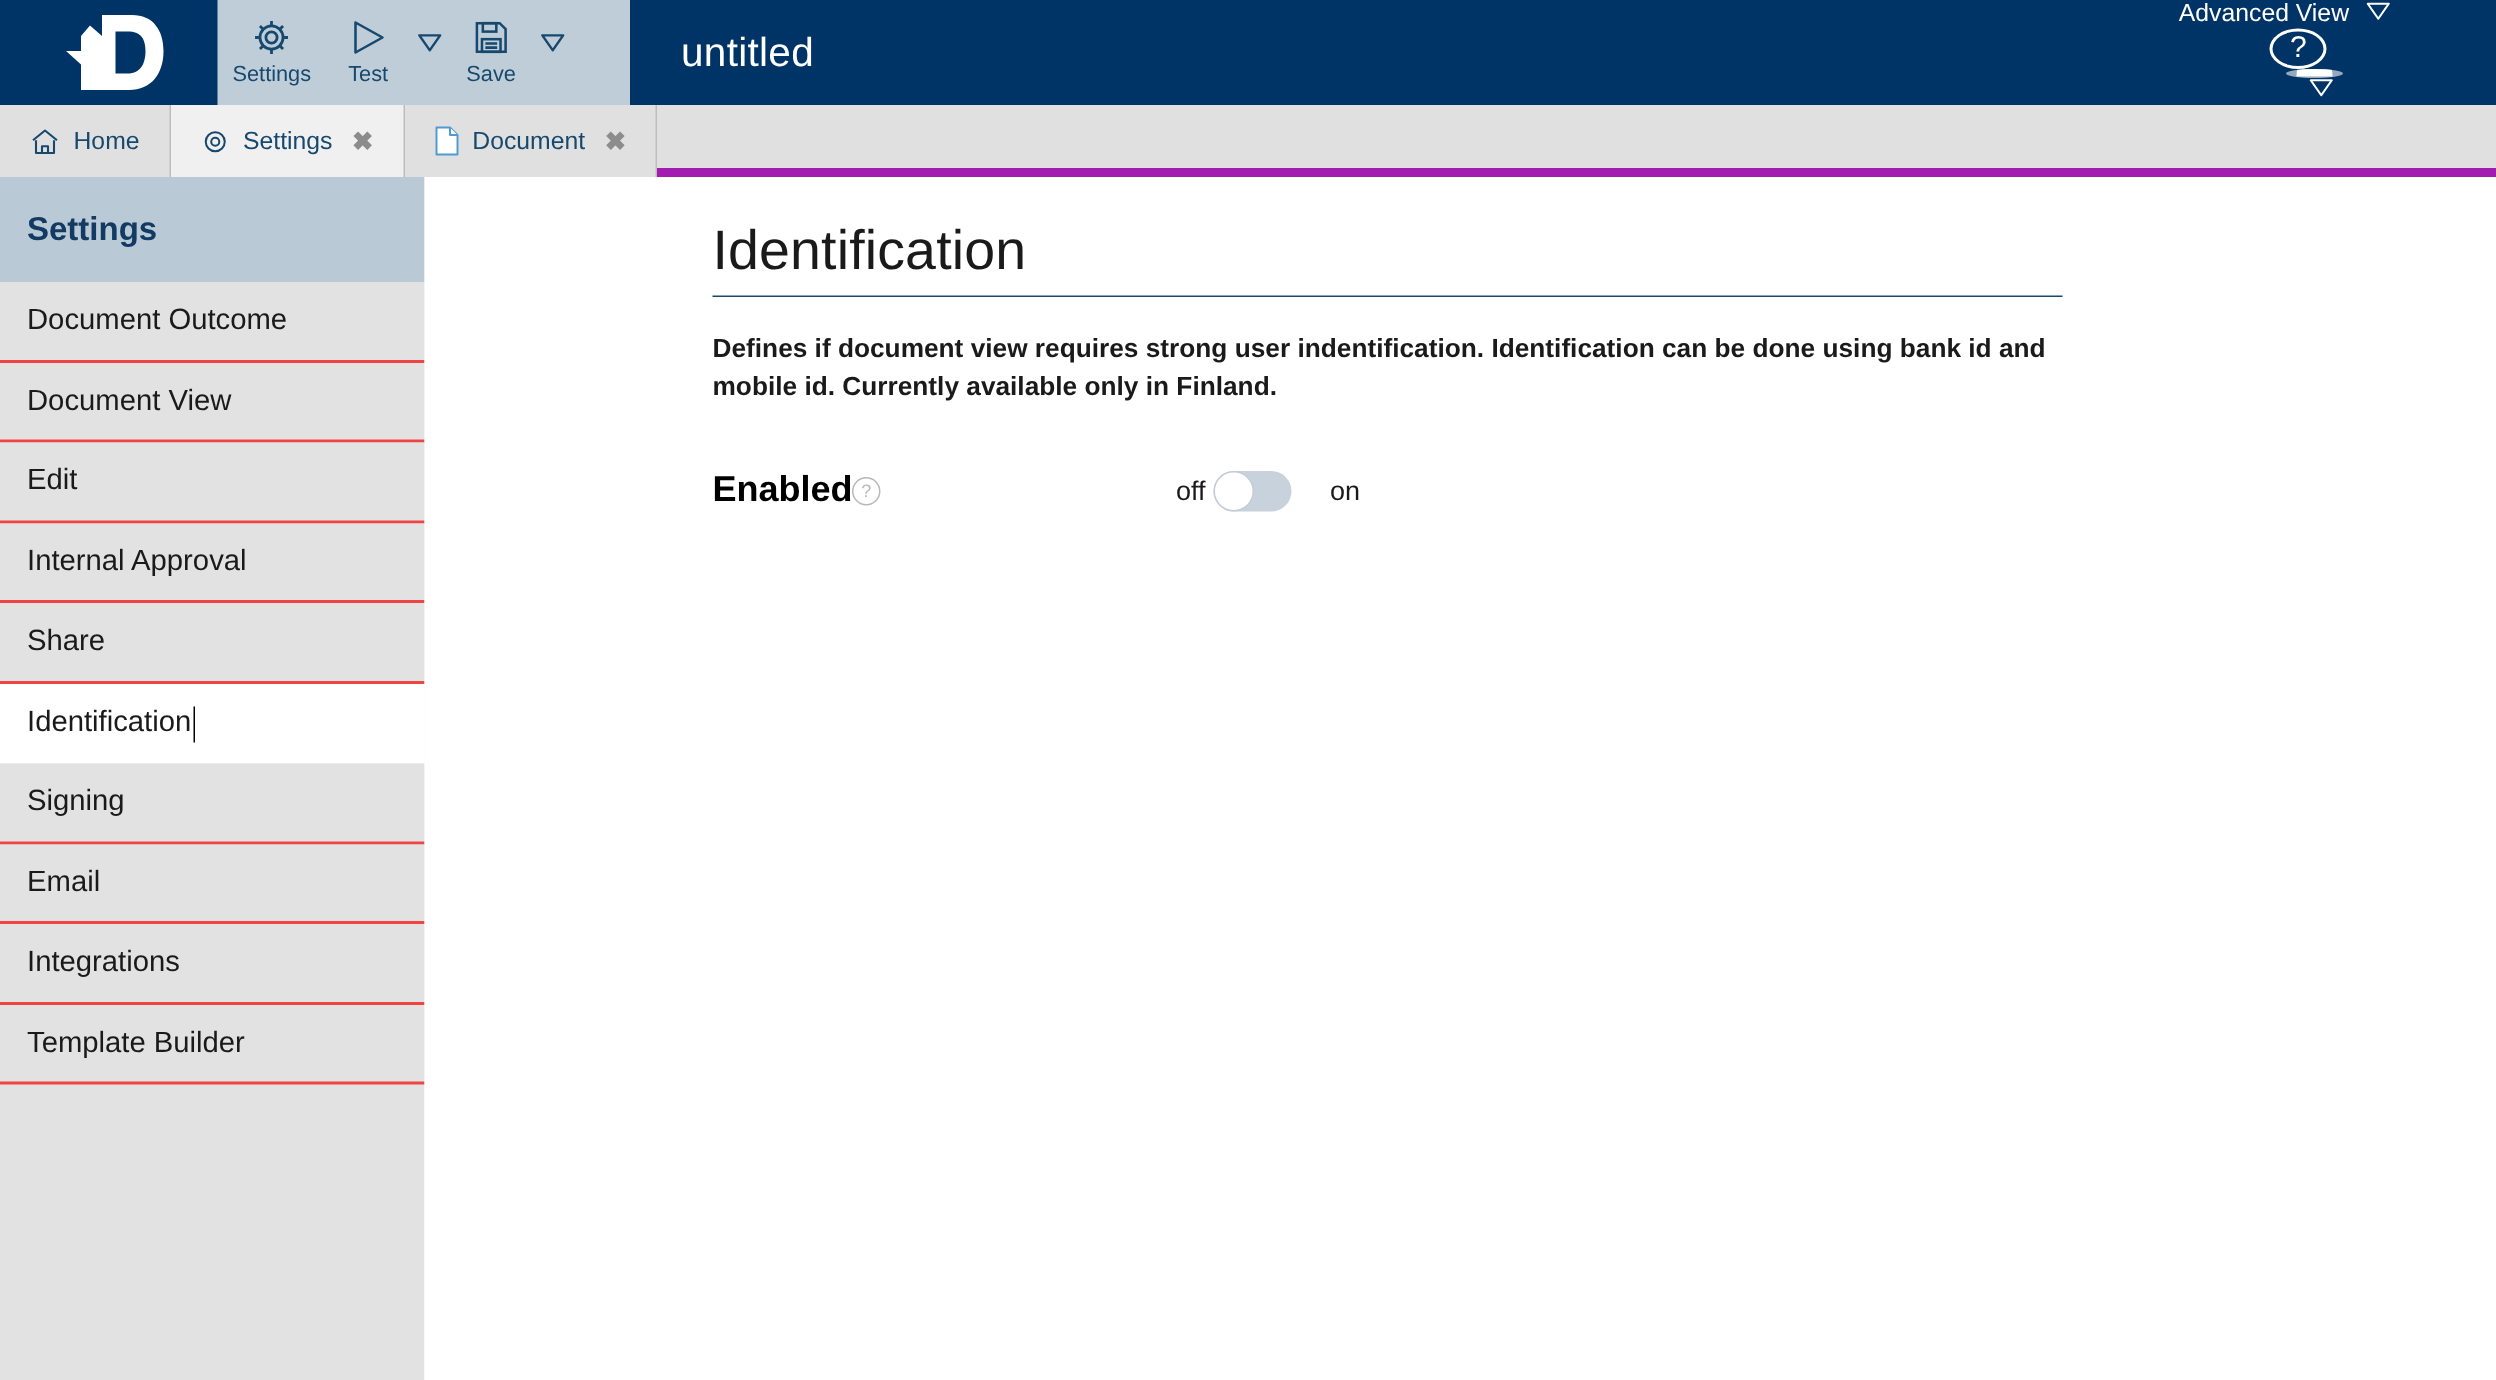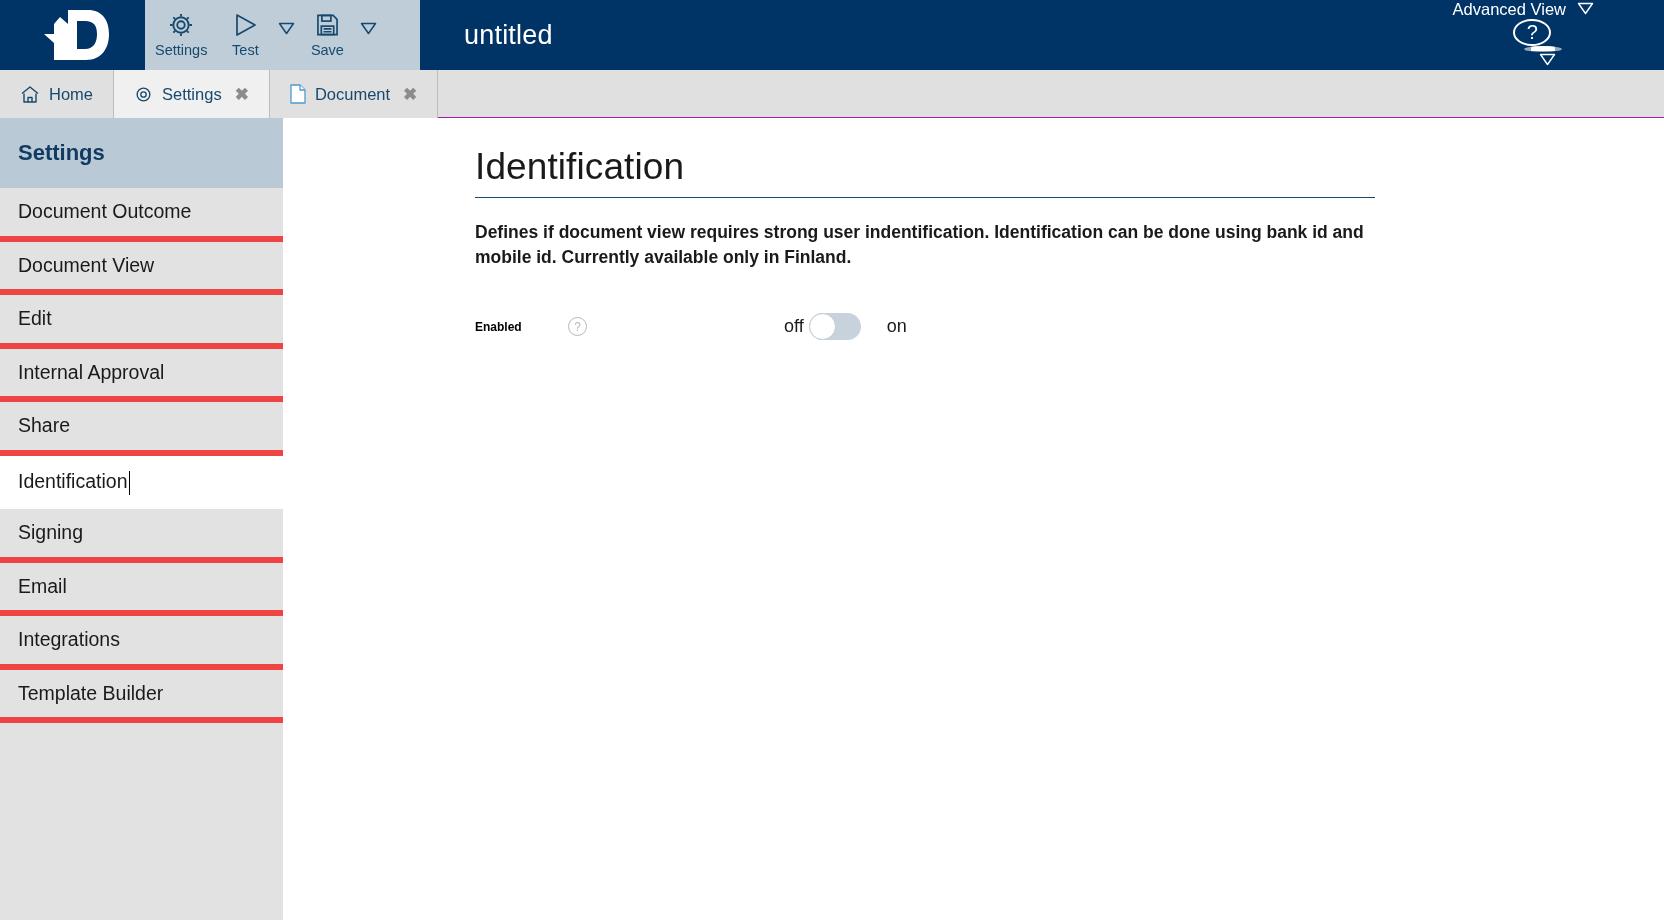--- a/index.html
+++ b/index.html
@@ -47,21 +47,21 @@
   .tool-caret {
     display: flex; align-items: center; justify-content: center;
     width: 26px; cursor: pointer; color: #17496e;
     padding-bottom: 14px;
   }
   .caret-outline svg { display:block; }
 
   .doc-title {
     flex: 1 1 auto;
     display: flex; align-items: center;
-    padding-left: 44px;
+    padding-left: 34px;
     color: #ffffff;
     font-size: 27px;
     font-weight: 400;
     letter-spacing: 0.2px;
   }
   .header-right {
     display: flex; align-items: center; gap: 0px;
     padding-right: 22px;
     flex-direction: column;
   }
@@ -84,21 +84,21 @@
     overflow: hidden; cursor: pointer;
     margin-right: 8px;
   }
   .user-caret { cursor: pointer; }
 
   
   .tabbar {
     width: 1664px; height: 48px;
     background: #e0e0e0;
     display: flex; align-items: stretch;
-    border-bottom: 1px solid #a21caf;
+    border-bottom: 6px solid #a21caf;
   }
   .tab {
     display: flex; align-items: center; gap: 9px;
     padding: 0 20px;
     font-size: 16.5px;
     color: #17496e;
     cursor: pointer;
     border-right: 1px solid #bdbdbd;
     background: #e0e0e0;
     height: 48px;
@@ -132,21 +132,21 @@
     font-size: 22px; font-weight: bold;
     color: #123a63;
   }
   .sb-item {
     height: 53.5px;
     display: flex; align-items: center;
     padding-left: 18px;
     font-size: 19.5px;
     color: #1a1a1a;
     background: #e2e2e2;
-    border-bottom: 6px solid #ef4444;
+    border-bottom: 2px solid #ef4444;
     cursor: pointer;
   }
   .sb-item.editing {
     background: #ffffff;
     border-bottom: 2px solid #ffffff;
   }
   .sb-item.editing .sb-label { position: relative; }
   .caretbar {
     display: inline-block;
     width: 1.5px; height: 24px;
@@ -181,21 +181,21 @@
     line-height: 1.45;
     color: #1a1a1a;
     max-width: 890px;
     font-weight: bold;
   }
   .field-row {
     margin-top: 43px;
     display: flex; align-items: center;
   }
   .field-label {
-    font-size: 12px; font-weight: bold; color: #000;
+    font-size: 24px; font-weight: bold; color: #000;
     width: 78px;
   }
   .help-sm {
     width: 19px; height: 19px; border-radius: 50%;
     border: 1.4px solid #b8b8b8;
     color: #b8b8b8; font-size: 12px;
     display: flex; align-items: center; justify-content: center;
     margin-left: 15px;
     cursor: pointer;
   }

